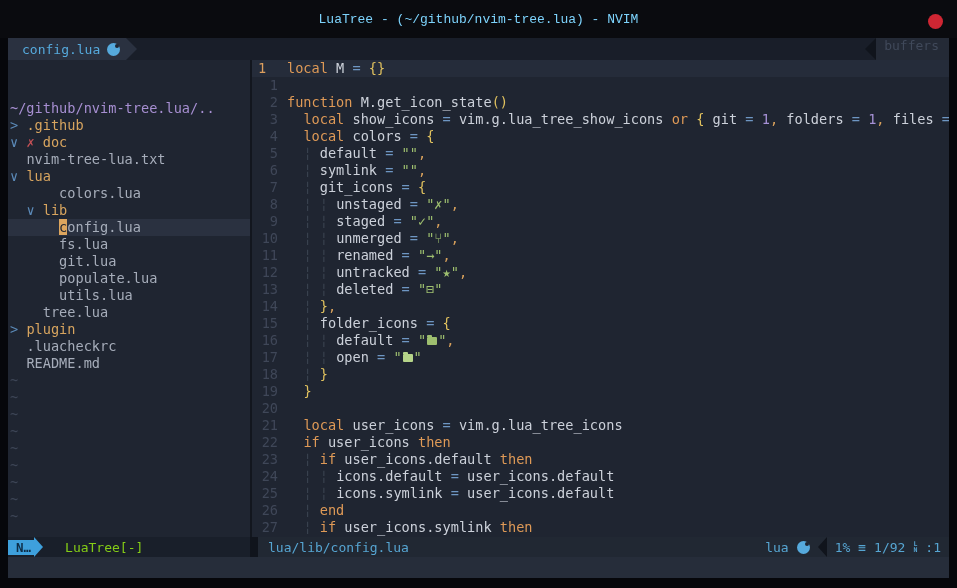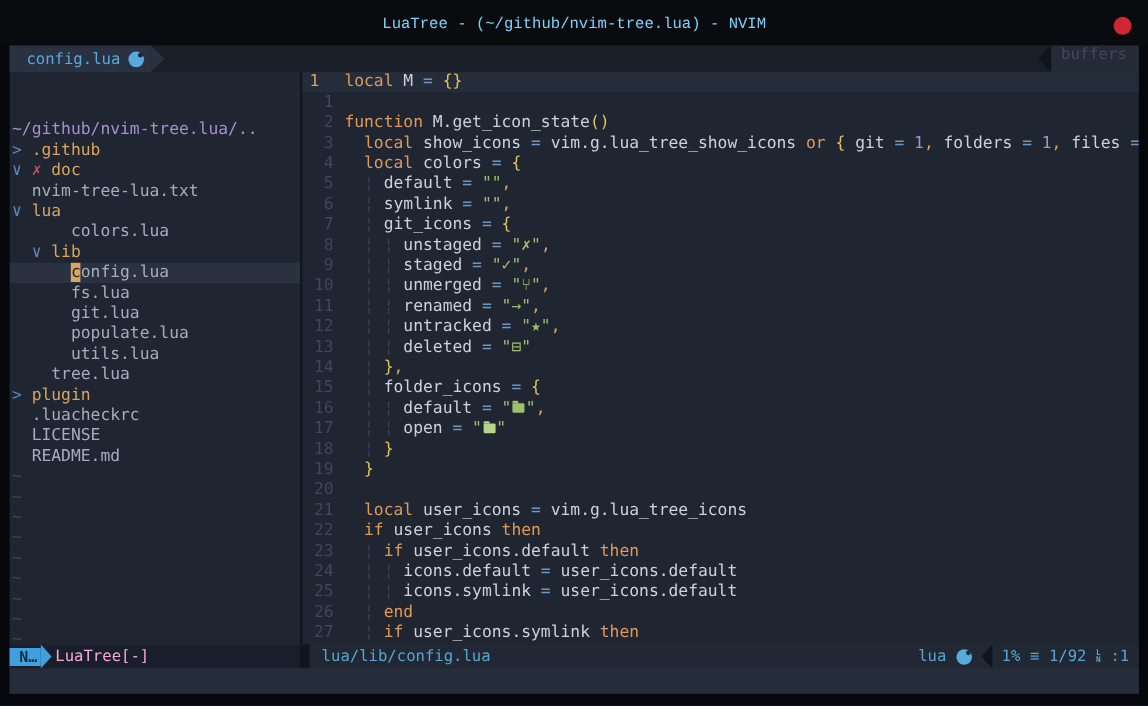--- a/index.html
+++ b/index.html
@@ -54,21 +54,21 @@
                  background:#9ebf6f;border-radius:1px 1px 0 0;}
   .tk-gfo{background:#b5d489;}
   .tk-gfo::before{background:#b5d489;}
   
   .statusline{height:20px;flex:0 0 20px;display:flex;align-items:stretch;font-size:13px;}
   .sl-tree{width:242px;flex:0 0 242px;background:#191f2a;display:flex;align-items:center;}
   .mode-chip{background:#3ea0dc;color:#0d2d47;font-weight:bold;font-size:12.5px;
              display:flex;align-items:center;padding:0 3px 0 8px;}
   .mode-arrow{width:0;height:0;border-top:10px solid transparent;border-bottom:10px solid transparent;
               border-left:9px solid #3ea0dc;}
-  .sl-tree-title{color:#f9a8d4;margin-left:3px;text-align:center;}
+  .sl-tree-title{color:#84cc16;margin-left:22px;text-align:center;}
   .sl-gap{width:8px;flex:0 0 8px;background:#10141c;}
   .sl-code{flex:1;background:#212833;display:flex;align-items:center;color:#56a5d2;
            padding:0 8px 0 10px;gap:7px;}
   .sl-path{flex:0 0 auto;}
   .sl-fill{flex:1;}
   .sl-right{display:flex;align-items:center;gap:8px;}
   .sl-wedge{width:0;height:0;border-top:10px solid transparent;border-bottom:10px solid transparent;
             border-right:9px solid #10141c;}
   .ln-icon{display:inline-flex;flex-direction:column;align-items:center;justify-content:center;
            font-size:6.5px;line-height:6.5px;color:#56a5d2;font-weight:bold;}
@@ -108,21 +108,20 @@
         <div class="t-row"><span class="tk-df">      </span><span class="tk-fi">colors.lua</span></div>
         <div class="t-row"><span class="tk-df">  </span><span class="tk-ar">∨</span><span class="tk-df"> </span><span class="tk-fo">lib</span></div>
         <div class="t-row t-cur"><span class="tk-df">      </span><span class="tk-cu">c</span><span class="tk-fi">onfig.lua</span></div>
         <div class="t-row"><span class="tk-df">      </span><span class="tk-fi">fs.lua</span></div>
         <div class="t-row"><span class="tk-df">      </span><span class="tk-fi">git.lua</span></div>
         <div class="t-row"><span class="tk-df">      </span><span class="tk-fi">populate.lua</span></div>
         <div class="t-row"><span class="tk-df">      </span><span class="tk-fi">utils.lua</span></div>
         <div class="t-row"><span class="tk-df">    </span><span class="tk-fi">tree.lua</span></div>
         <div class="t-row"><span class="tk-ar">&gt;</span><span class="tk-df"> </span><span class="tk-fo">plugin</span></div>
         <div class="t-row"><span class="tk-df">  </span><span class="tk-fi">.luacheckrc</span></div>
-        <div class="t-row"><span class="tk-df">  </span><span class="tk-fi">LICENSE</span></div>
         <div class="t-row"><span class="tk-df">  </span><span class="tk-fi">README.md</span></div>
         <div class="t-row"><span class="tk-ti">~</span></div>
         <div class="t-row"><span class="tk-ti">~</span></div>
         <div class="t-row"><span class="tk-ti">~</span></div>
         <div class="t-row"><span class="tk-ti">~</span></div>
         <div class="t-row"><span class="tk-ti">~</span></div>
         <div class="t-row"><span class="tk-ti">~</span></div>
         <div class="t-row"><span class="tk-ti">~</span></div>
         <div class="t-row"><span class="tk-ti">~</span></div>
         <div class="t-row"><span class="tk-ti">~</span></div>

